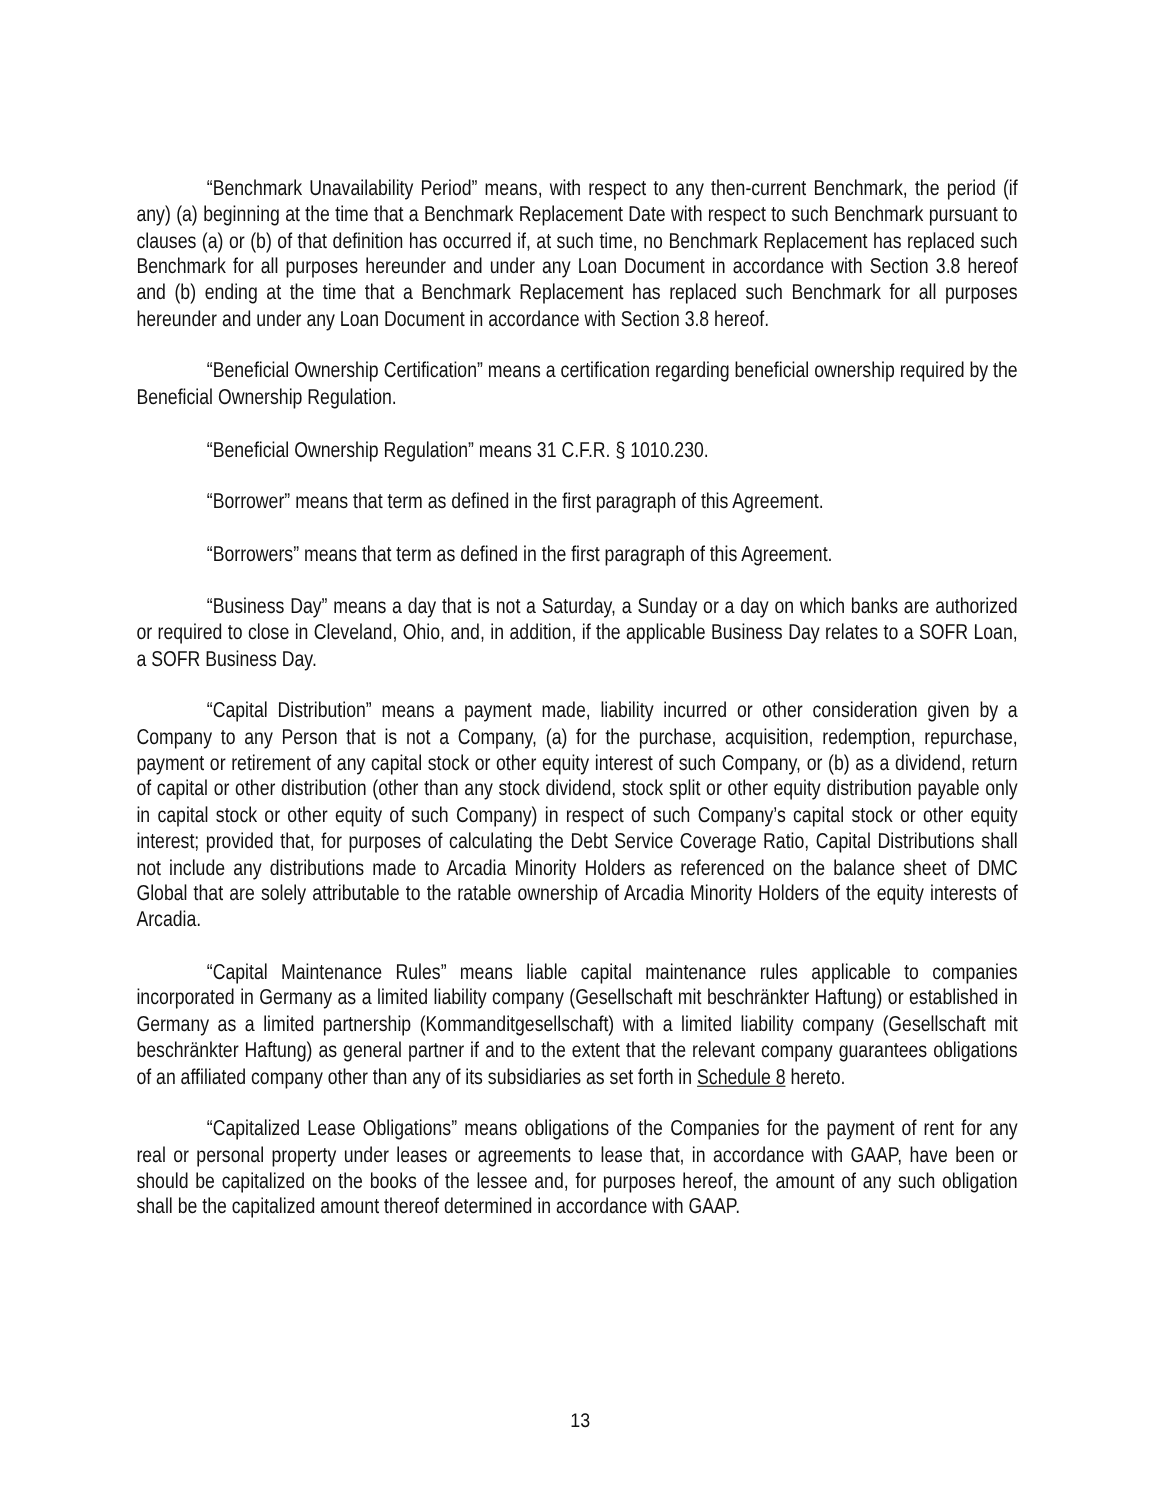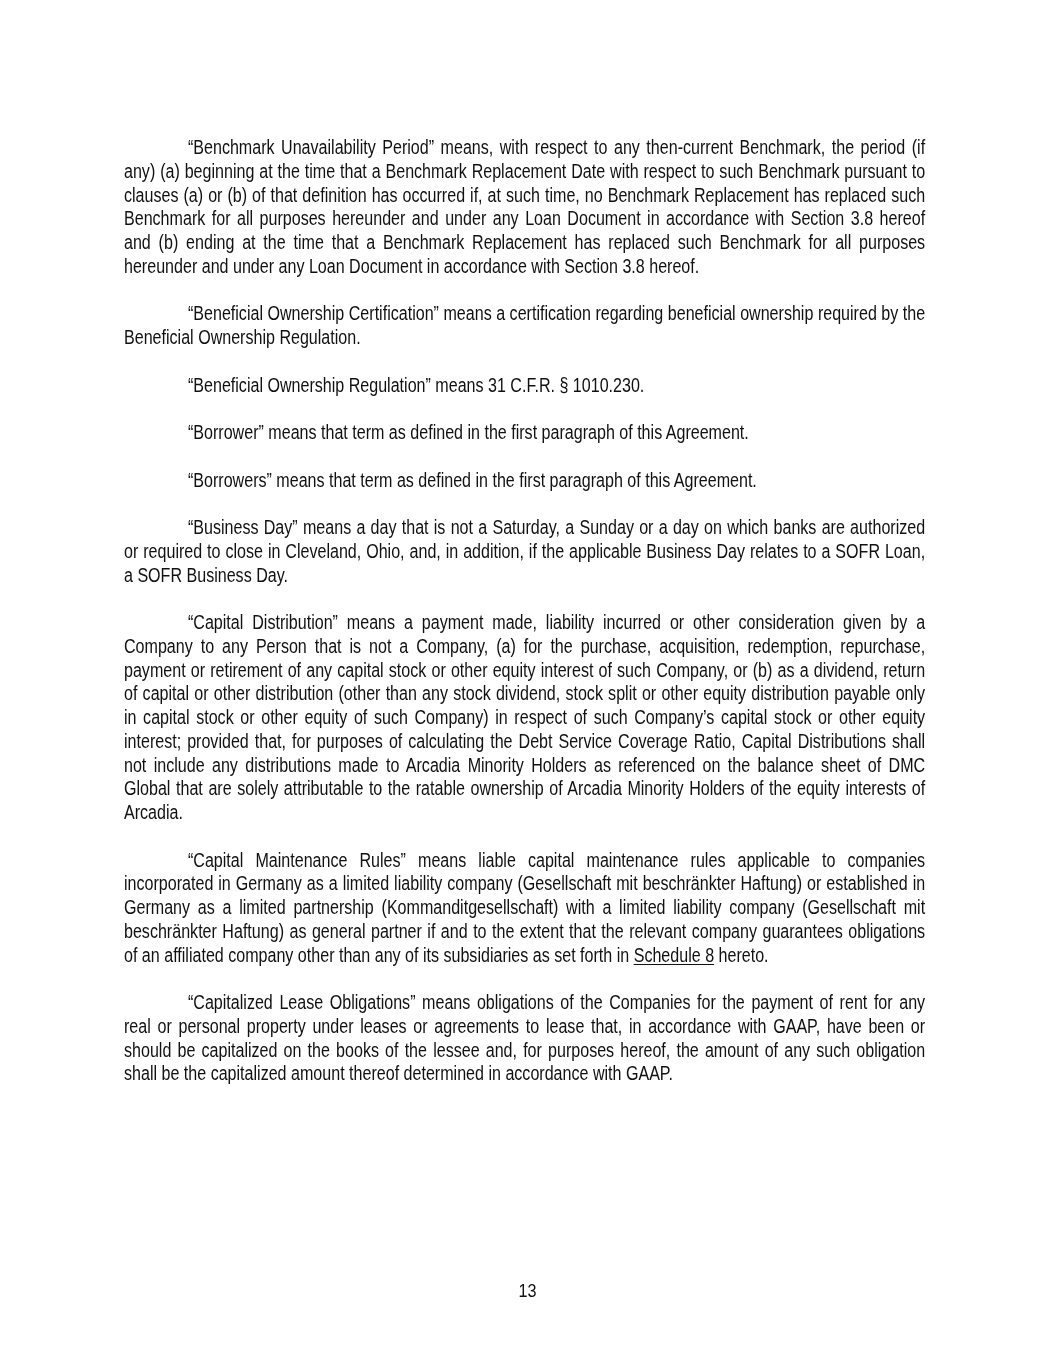--- a/index.html
+++ b/index.html
@@ -11,21 +11,21 @@
       width: 1055px;
       height: 1365px;
       position: relative;
       overflow: hidden;
       color: #111111;
       font-family: "Liberation Sans", sans-serif;
     }
     .page {
       position: absolute;
       left: 124px;
-      top: 136px;
+      top: 160px;
       width: 801px;
     }
     .scaler {
       width: 977px; 
       transform: scaleX(0.82);
       transform-origin: 0 0;
     }
     .para {
       font-size: 19.6px;
       line-height: 23.75px;

